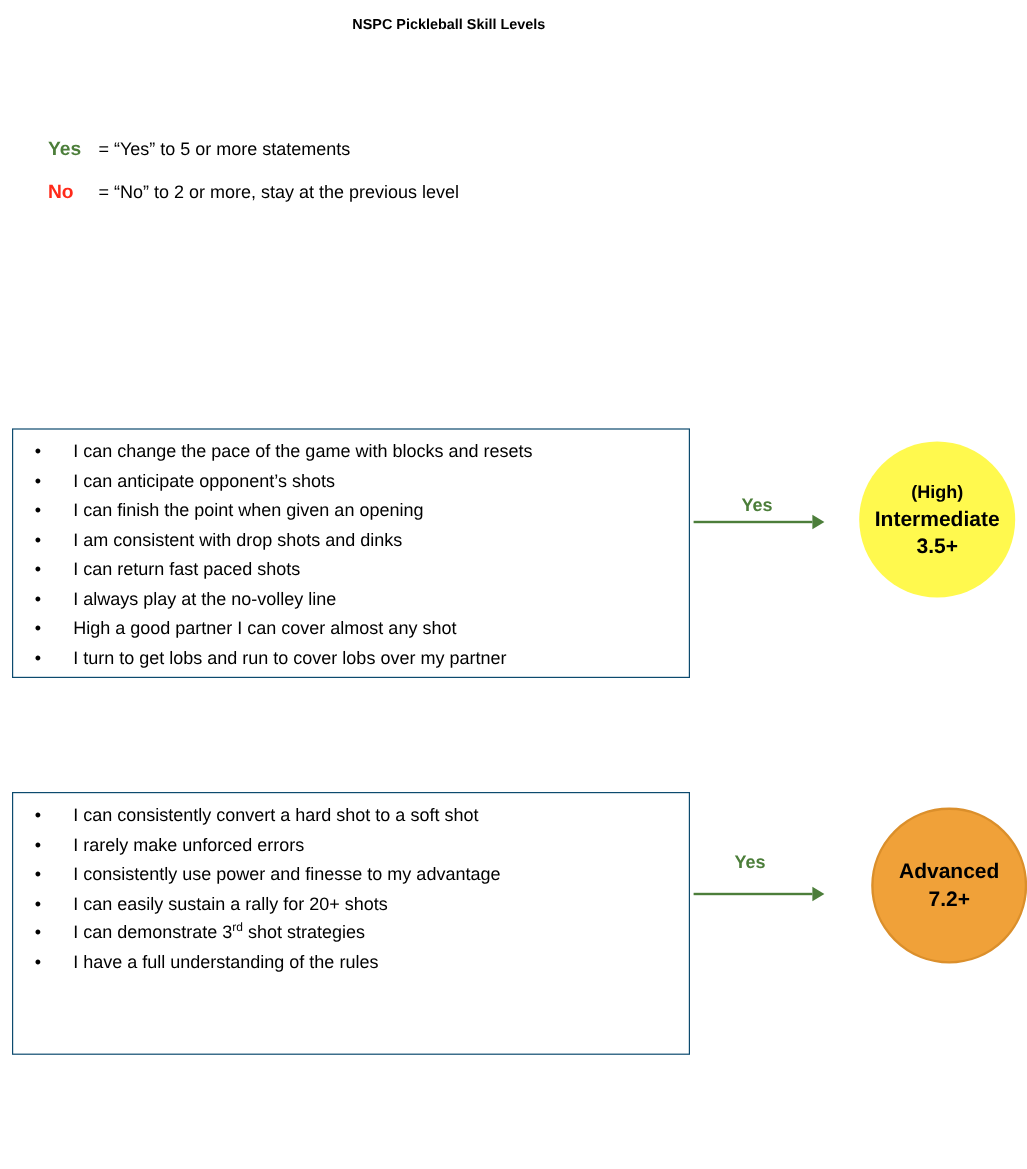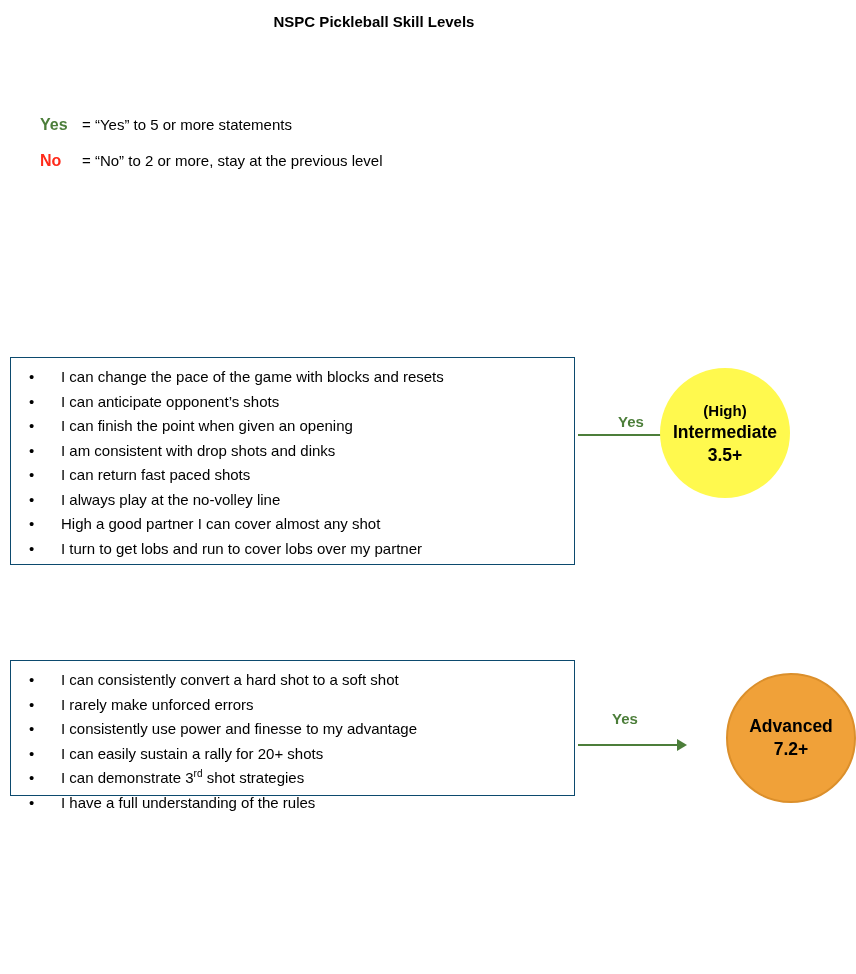--- a/index.html
+++ b/index.html
@@ -2,39 +2,39 @@
 <html style="--green: #4C7E3A; --red: #FF2A1A; --yellow: #FFF94E; --orange: #F0A139; --orange_border: #DB8F2B;"><head>
 <meta charset="utf-8">
 <style>
   html,body { margin:0; padding:0; background:#fff; }
   .canvas {
     position:relative; width:856px; height:974px; background:#fff;
     font-family:"Liberation Sans", sans-serif; color:#000; overflow:hidden;
   }
   .title {
     position:absolute; top:13px; left:374px; transform:translateX(-50%);
-    font-size:15px; font-weight:bold; white-space:nowrap;text-align:right;
+    font-size:12px; font-weight:bold; white-space:nowrap;text-align:right;
   }
   .legend-row {
     position:absolute; left:40px; display:flex; align-items:baseline;
     font-size:15px; white-space:nowrap;
   }
   .legend-yes-row { top:116px; }
   .legend-no-row  { top:152px; }
   .legend-key { font-weight:bold; font-size:16px; width:42px; }
   .legend-yes-key { color:var(--green); }
   .legend-no-key  { color:var(--red); }
   .legend-text { font-size:15px; }
 
   .statement-box {
     position:absolute; left:10px; width:565px; box-sizing:border-box;
     border:1px solid #0c4a6e; background:#fff;
   }
   .box-intermediate { top:357px; height:208px; }
-  .box-advanced     { top:660px; height:136px; }
+  .box-advanced     { top:660px; height:219px; }
   .statement-box ul { margin:0; padding:7px 6px 0 18px; list-style:none; }
   .statement-box li {
     position:relative; padding-left:32px; font-size:15px; line-height:24.5px;
   }
   .statement-box li::before {
     content:"\2022"; position:absolute; left:0; top:0;
   }
   sup { font-size:10px; line-height:0; }
 
   .arrow {
@@ -52,21 +52,21 @@
     position:absolute; font-size:15px; font-weight:bold; color:var(--green);
   }
   .arrow-label-intermediate { left:618px; top:413px; }
   .arrow-label-advanced     { left:612px; top:710px; }
 
   .circle {
     position:absolute; width:130px; height:130px; border-radius:50%;
     display:flex; flex-direction:column; align-items:center; justify-content:center;
     text-align:center; font-weight:bold; box-sizing:border-box;
   }
-  .circle-intermediate { left:660px; top:368px; background:var(--yellow); }
+  .circle-intermediate { left:716px; top:368px; background:var(--yellow); }
   .circle-advanced {
     left:726px; top:673px; background:var(--orange);
     border:2px solid var(--orange_border);
   }
   .circle .line-small { font-size:15px; line-height:21px; }
   .circle .line-big   { font-size:17.5px; line-height:23px; white-space:nowrap; }
 </style>
 </head>
 <body>
 

